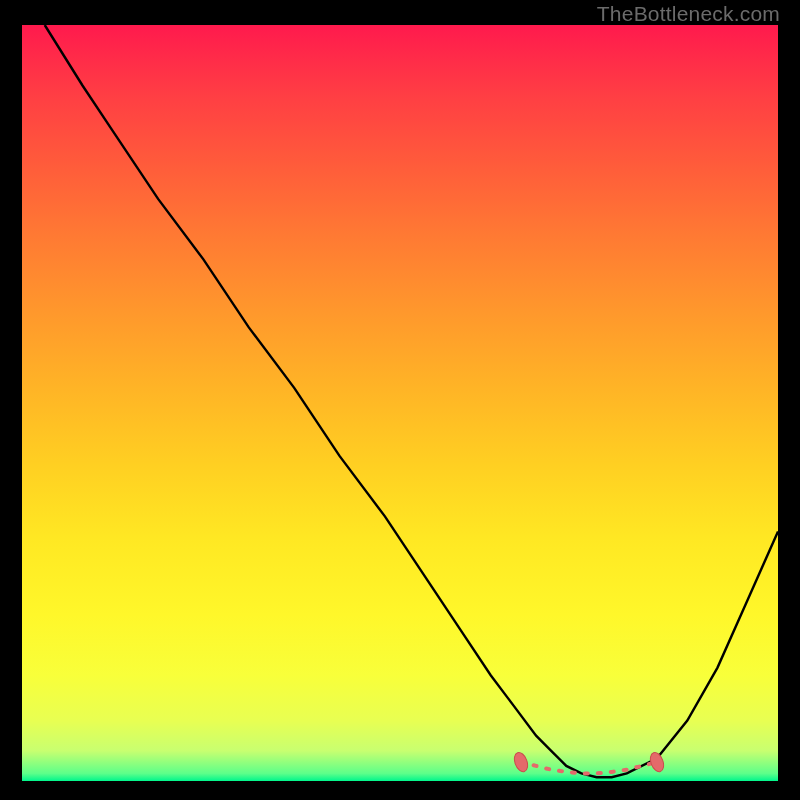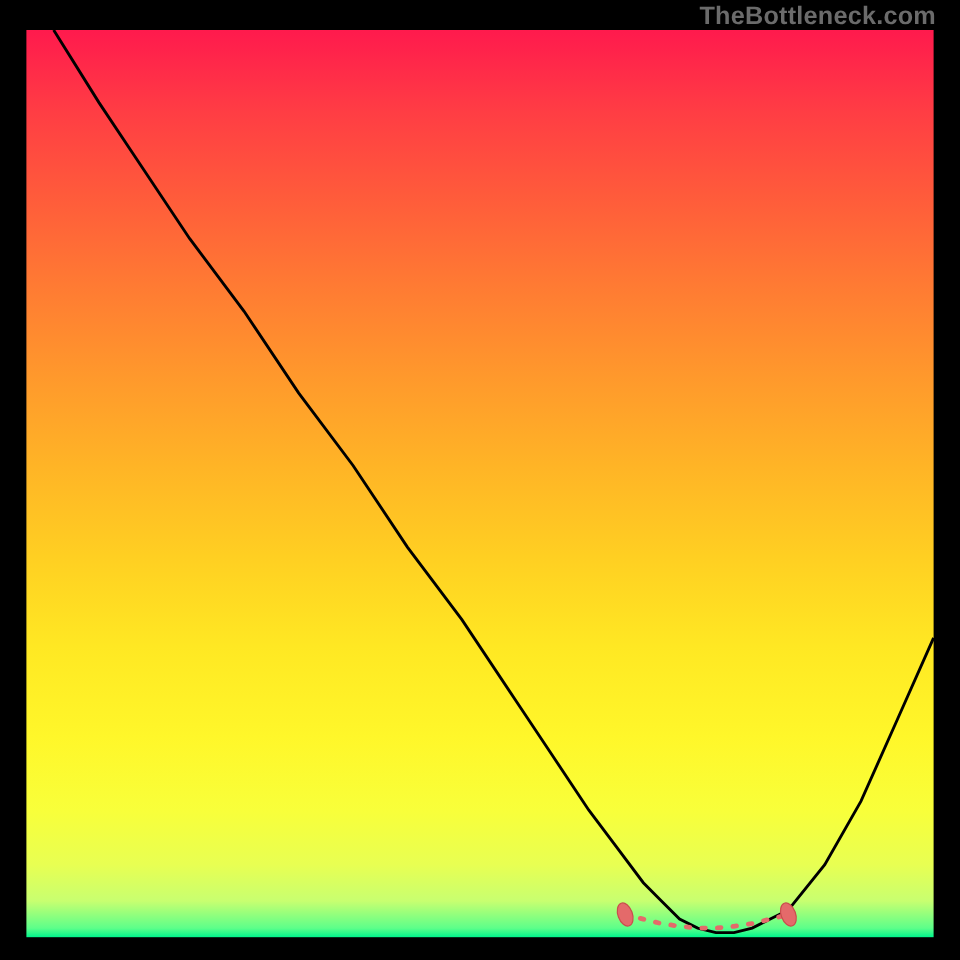--- a/index.html
+++ b/index.html
@@ -49,21 +49,21 @@
   }
 
   .marker-path { fill: none; stroke: #e46a6a; stroke-width: 4; stroke-linecap: round; stroke-dasharray: 3 10; }
 
   .watermark {
     position: absolute;
     top: 2px;
     right: 20px;
     color: #6b6b6b;
     font-size: 21px;
-    font-weight: 700;
+    font-weight: 400;
     letter-spacing: 0.2px;
   }
 </style>
 </head>
 <body>
 
 <div class="plot-wrap">
   <div class="gradient-bg"></div>
 
   <svg class="curve" viewBox="0 0 756 756">

